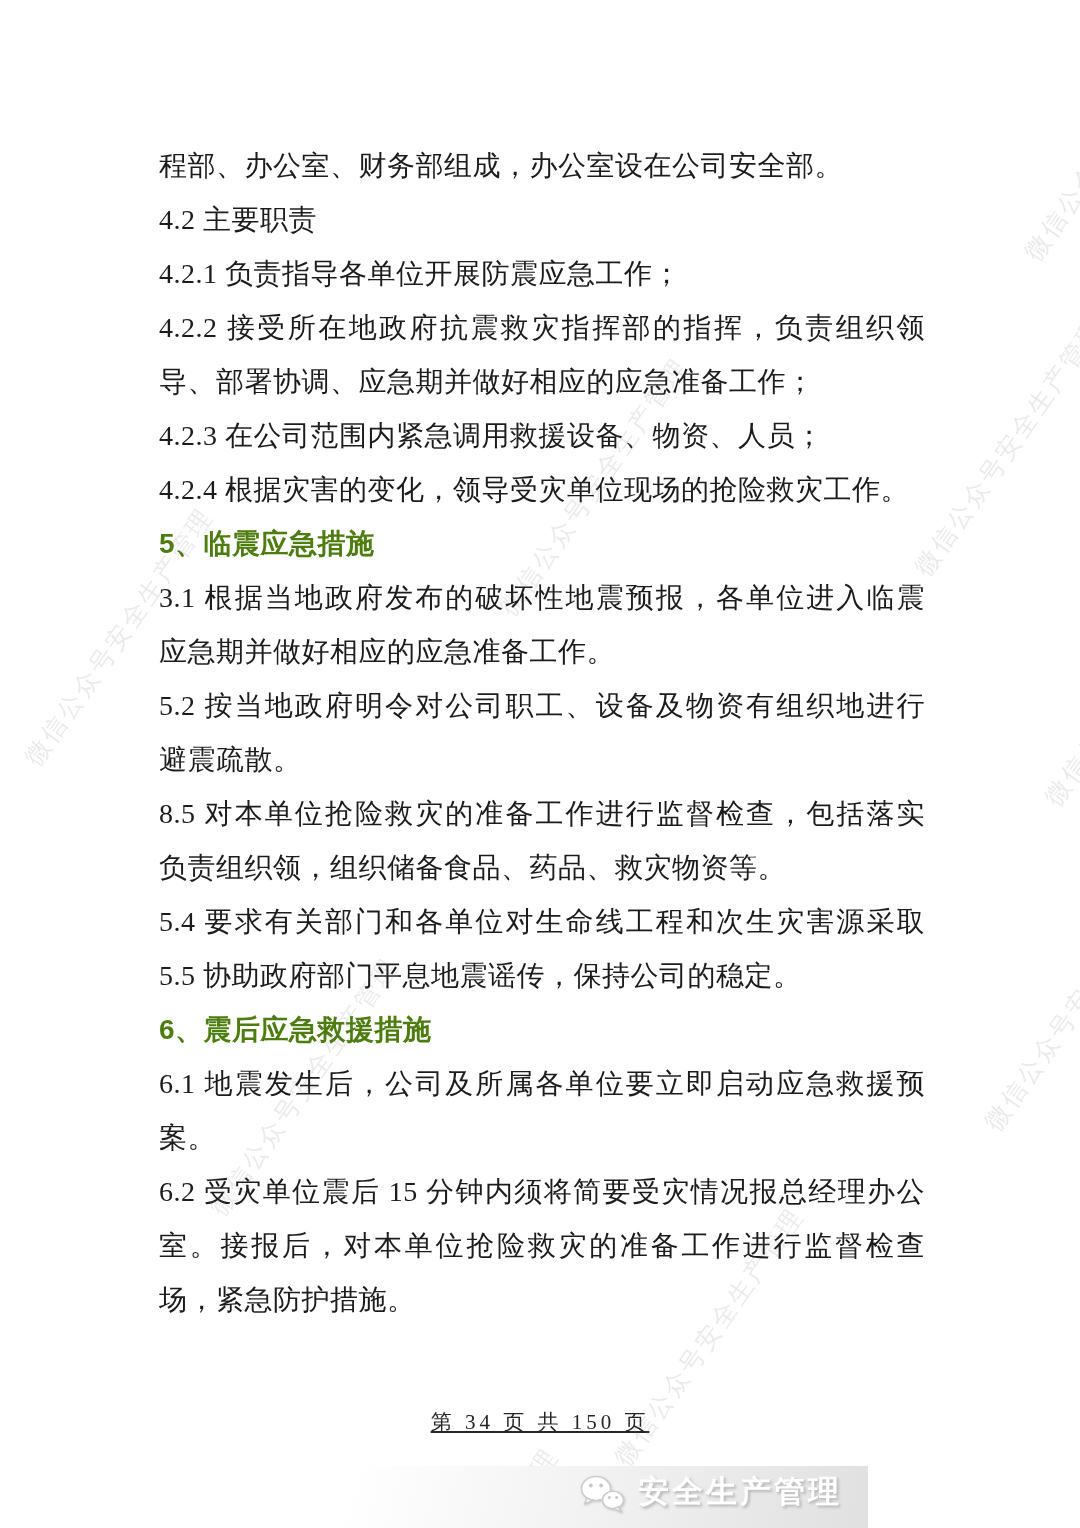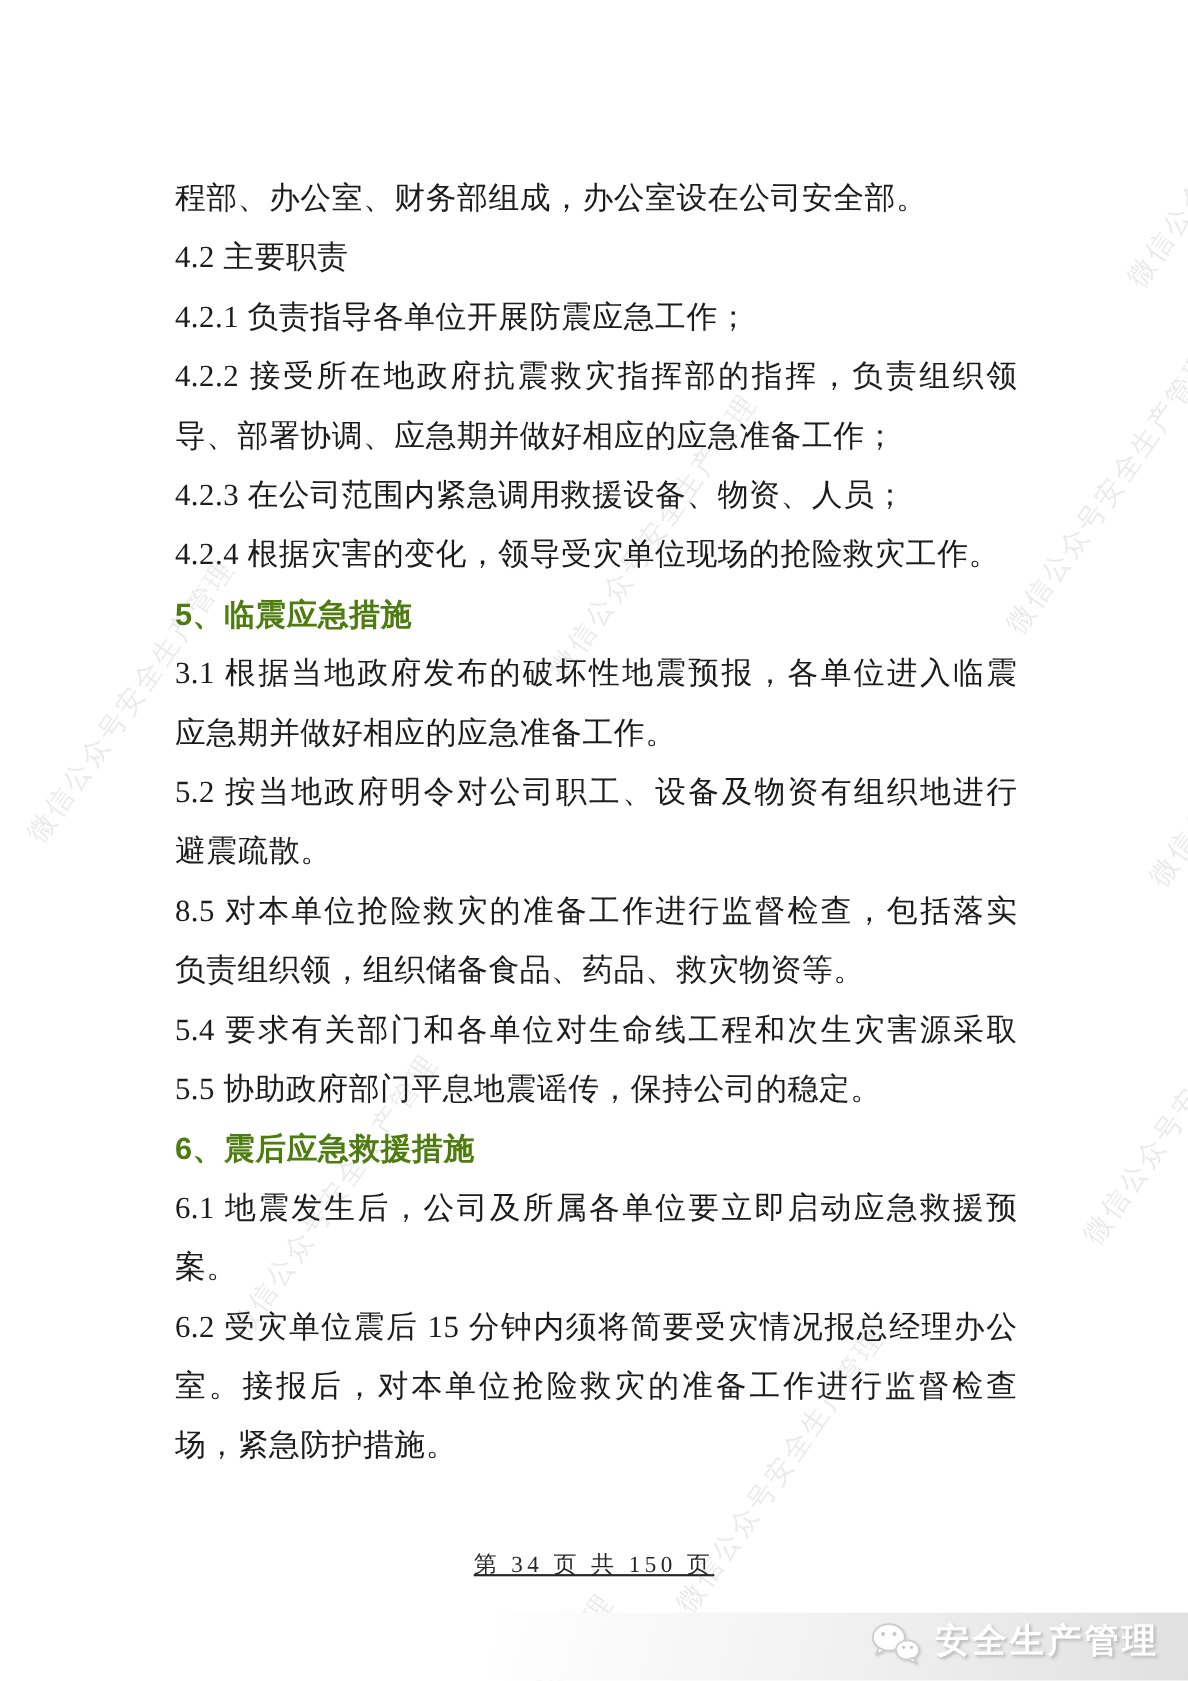--- a/index.html
+++ b/index.html
@@ -17,21 +17,21 @@
     white-space:nowrap;
     transform:rotate(-55deg);
     font-family:"Liberation Sans","DejaVu Sans",sans-serif;
     font-size:25px;
     letter-spacing:3px;
     color:rgba(125,125,125,0.16);
   }
   
   .content{
     position:absolute;
-    left:159px;top:154px;width:766px;
+    left:159px;top:139px;width:766px;
     z-index:2;
   }
   .line{
     margin:0;
     font-size:28px;
     line-height:54px;
     color:#1c1c1c;
     letter-spacing:0.5px;
   }
   .line.fill{
@@ -51,21 +51,21 @@
     text-align:center;
     font-size:21px;
     letter-spacing:4px;
     color:#262626;
     z-index:2;
     text-decoration:underline;
   }
   
   .bottom-bar{
     position:absolute;
-    left:0;top:1466px;width:1080px;height:62px;
+    left:0;top:1466px;width:868px;height:62px;
     background:linear-gradient(105deg,#ffffff 40%,#f1f1f1 70%,#e0e0e0 100%);
     display:flex;align-items:flex-start;justify-content:flex-end;
     padding:6px 26px 0 0;box-sizing:border-box;
     gap:10px;
     z-index:4;
   }
   .brand-label{
     font-family:"Liberation Sans","DejaVu Sans",sans-serif;
     font-weight:700;
     font-size:31px;

